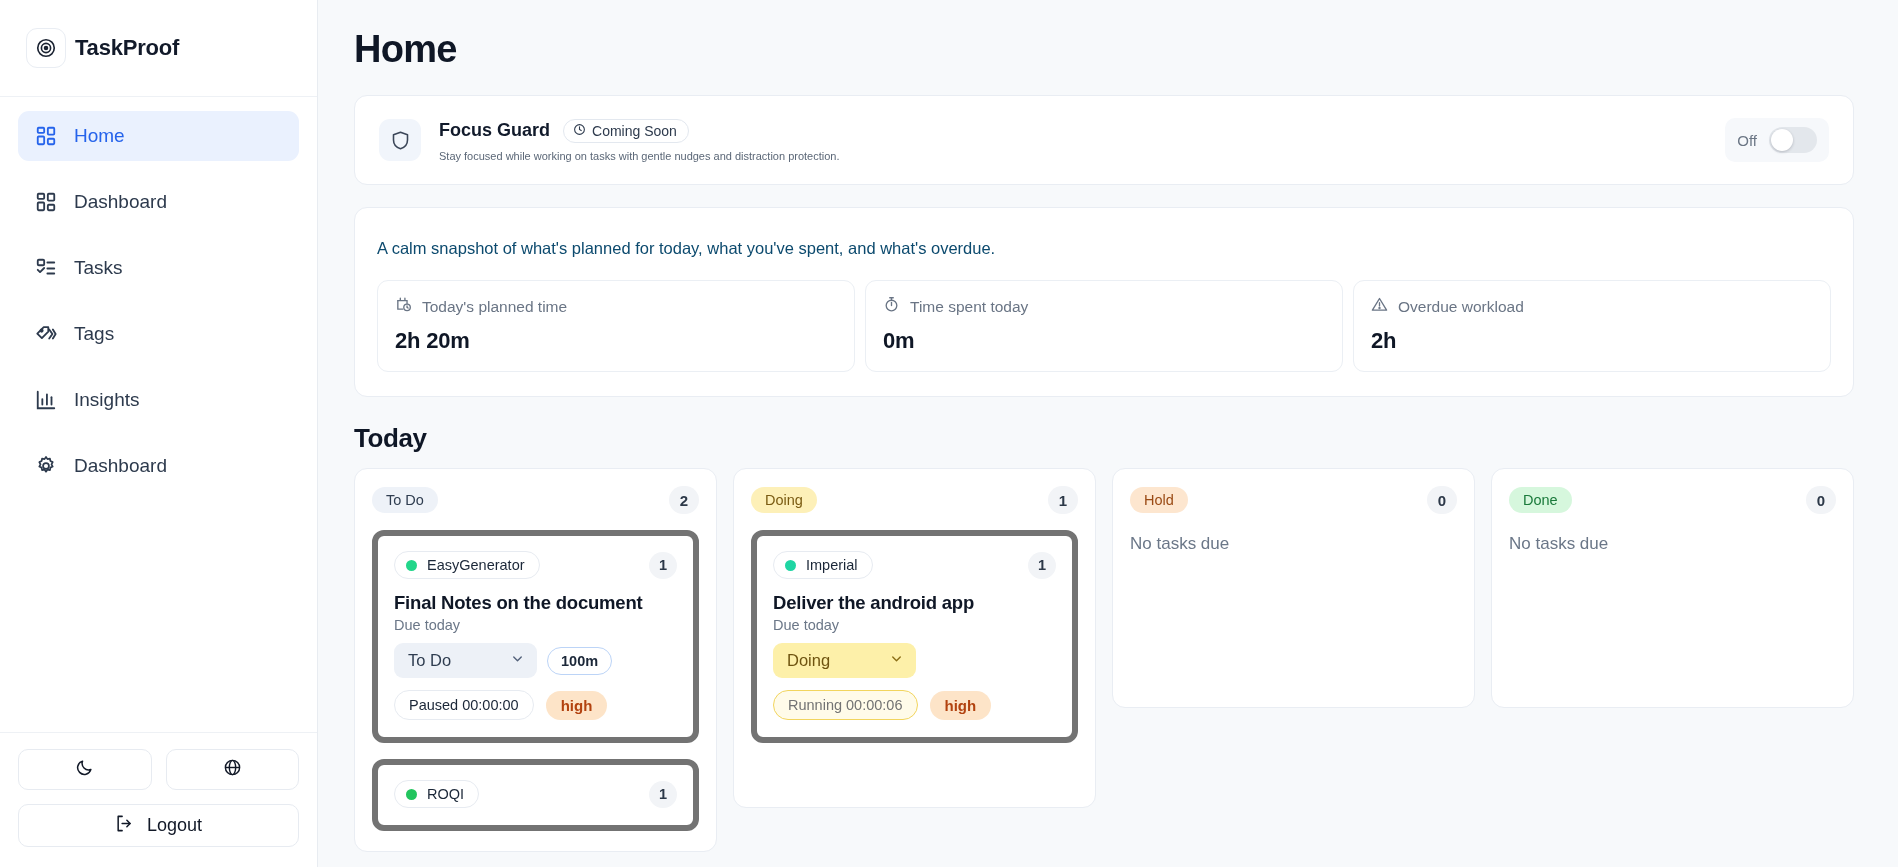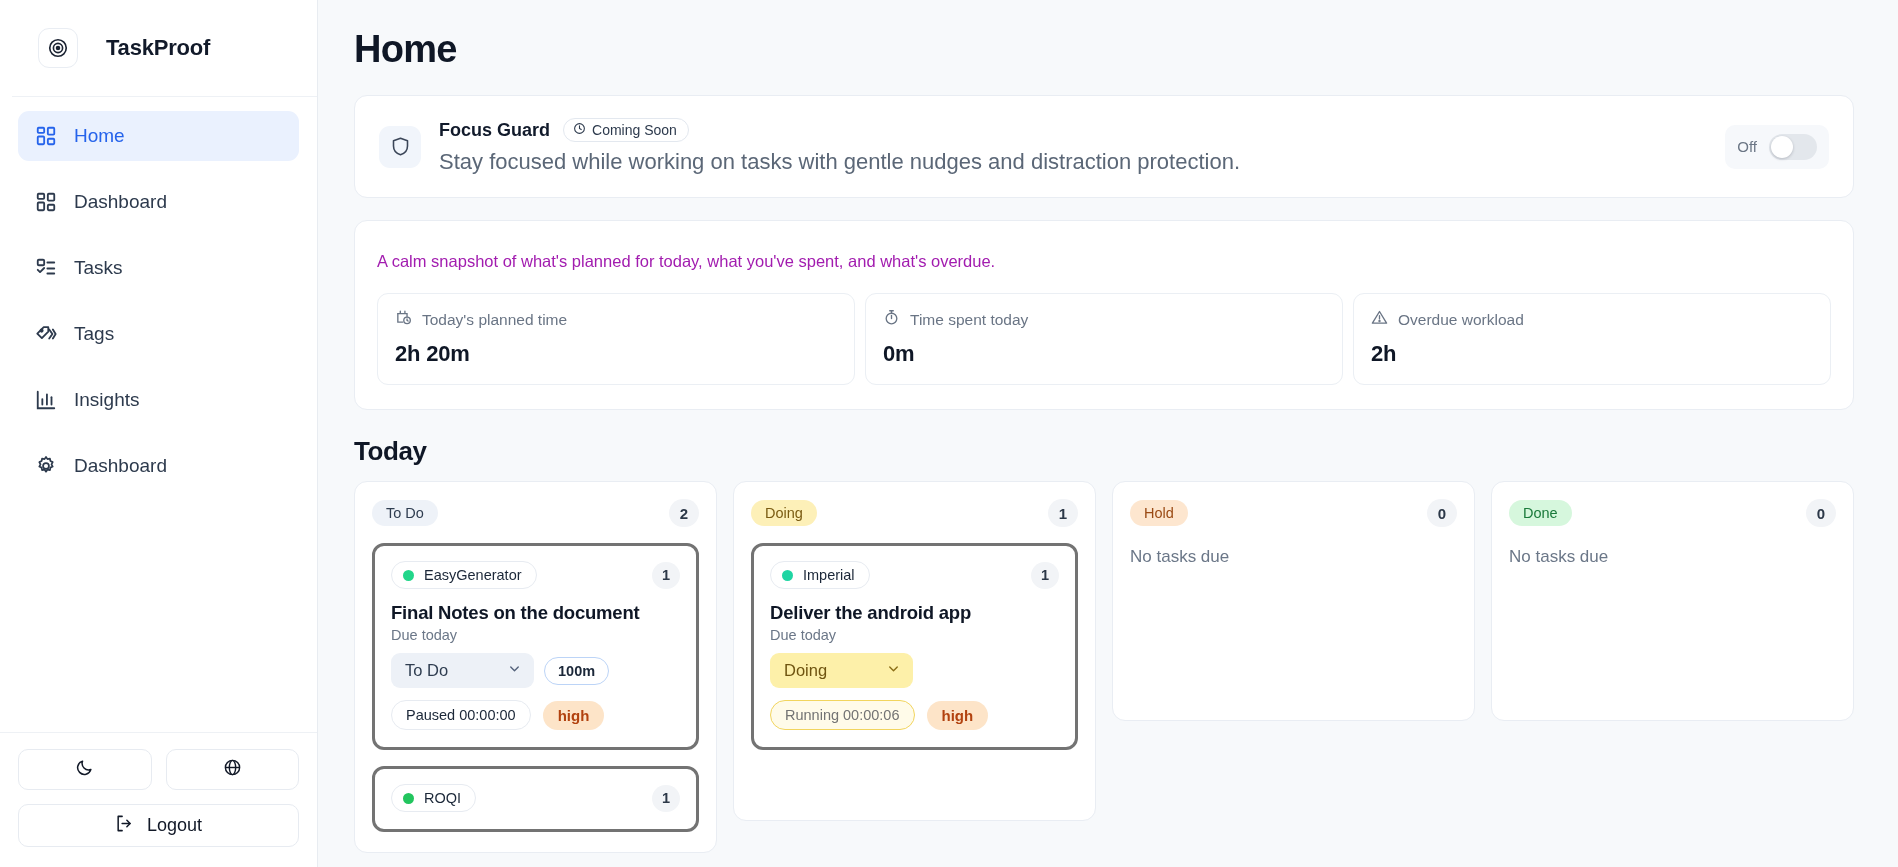--- a/index.html
+++ b/index.html
@@ -16,24 +16,23 @@
 
   
   .sidebar {
     width: 318px; height: 867px; flex: 0 0 318px;
     background: #ffffff;
     border-right: 1px solid #e8ecf1;
     display: flex; flex-direction: column;
   }
   .brand {
     height: 97px; flex: 0 0 97px;
-    display: flex; align-items: center; gap: 28px;
+    display: flex; align-items: center; gap: 9px;
     padding: 0 26px;
     border-bottom: 1px solid #eef1f5;
-    margin-left: 12px;
   }
   .brand-logo {
     width: 40px; height: 40px; border-radius: 11px;
     border: 1px solid #e9edf3; background: #fff;
     display: flex; align-items: center; justify-content: center;
   }
   .brand-name { font-size: 22px; font-weight: 600; letter-spacing: -0.2px; color: #121a2a; }
 
   .nav { padding: 14px 18px 0 18px; flex: 1 1 auto; }
   .nav-item {
@@ -73,39 +72,39 @@
     display: flex; align-items: center; justify-content: center; flex: 0 0 42px;
   }
   .focus-text { flex: 1 1 auto; }
   .focus-head { display: flex; align-items: center; gap: 13px; }
   .focus-title { font-size: 18px; font-weight: 600; color: #111a2b; }
   .pill-soon {
     display: inline-flex; align-items: center; gap: 6px;
     border: 1px solid #e3e8ef; border-radius: 999px; padding: 3px 11px 3px 9px;
     font-size: 14px; color: #2d3a4d; background: #fff;
   }
-  .focus-desc { font-size: 22px; color: #5a6personal; color: #5b6777; margin-top: 7px; }
+  .focus-desc { font-size: 11px; color: #5a6personal; color: #5b6777; margin-top: 7px; }
   .toggle-wrap {
     display: flex; align-items: center; gap: 12px;
     background: #f6f8fb; border-radius: 10px; padding: 9px 12px; cursor: pointer;
     flex: 0 0 auto;
   }
   .toggle-label { font-size: 15px; color: #6b7685; }
   .toggle {
     width: 48px; height: 26px; border-radius: 999px; background: #e3e7ec; position: relative;
   }
   .toggle .knob {
     position: absolute; top: 2px; left: 2px; width: 22px; height: 22px;
     border-radius: 50%; background: #fff; box-shadow: 0 1px 3px rgba(16,24,40,.22);
   }
 
   
   .time-card { margin-top: 22px; padding: 22px 22px 24px 22px; }
   .ta-title { font-size: 17.5px; font-weight: 600; color: #111a2b; }
-  .ta-sub { font-size: 16.5px; color: #a21caf; margin-top: 9px; }
+  .ta-sub { font-size: 16.5px; color: #0c4a6e; margin-top: 9px; }
   .stat-row { display: flex; gap: 10px; margin-top: 22px; }
   .stat {
     flex: 1 1 0; border: 1px solid #ebeff4; border-radius: 11px; padding: 15px 17px 17px 17px;
     background: #fff;
   }
   .stat-head { display: flex; align-items: center; gap: 10px; color: #6a7585; font-size: 15.5px; }
   .stat-val { font-size: 22px; font-weight: 700; color: #0f1726; margin-top: 11px; letter-spacing: -0.2px; }
 
   
   .today-title { font-size: 26px; font-weight: 700; letter-spacing: -0.4px; color: #0f1726; margin: 26px 0 14px 0; }
@@ -124,21 +123,21 @@
   .chip-hold  { background: #fde6cf; color: #9a4a14; }
   .chip-done  { background: #d6f7dd; color: #1a7a3b; }
   .col-count {
     min-width: 30px; height: 28px; border-radius: 999px; background: #f2f4f7;
     display: flex; align-items: center; justify-content: center;
     font-size: 15px; font-weight: 600; color: #2c3848; padding: 0 9px;
   }
   .empty-text { font-size: 17px; color: #6b7788; margin-top: 20px; }
 
   .task {
-    border: 3px solid #737373; border-radius: 12px; padding: 15px 16px 17px 16px;
+    border: 6px solid #737373; border-radius: 12px; padding: 15px 16px 17px 16px;
     margin-top: 16px; background: #fff;
   }
   .task-top { display: flex; align-items: center; justify-content: space-between; }
   .proj-chip {
     display: inline-flex; align-items: center; gap: 10px;
     border: 1px solid #e7ebf1; border-radius: 999px; padding: 5px 14px 5px 11px;
     font-size: 14.5px; font-weight: 500; color: #1b2738; background: #fff;
   }
   .dot { width: 11px; height: 11px; border-radius: 50%; flex: 0 0 11px; }
   .task-count {

